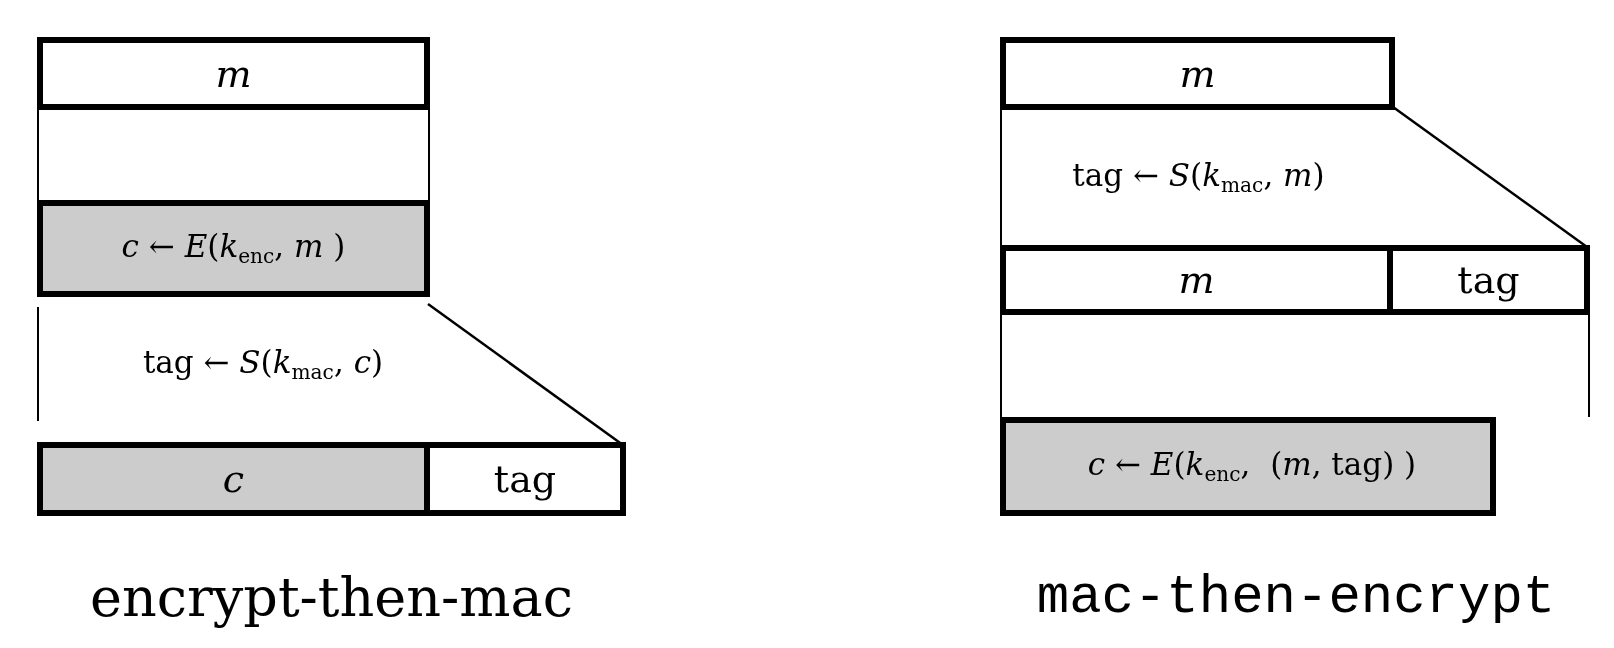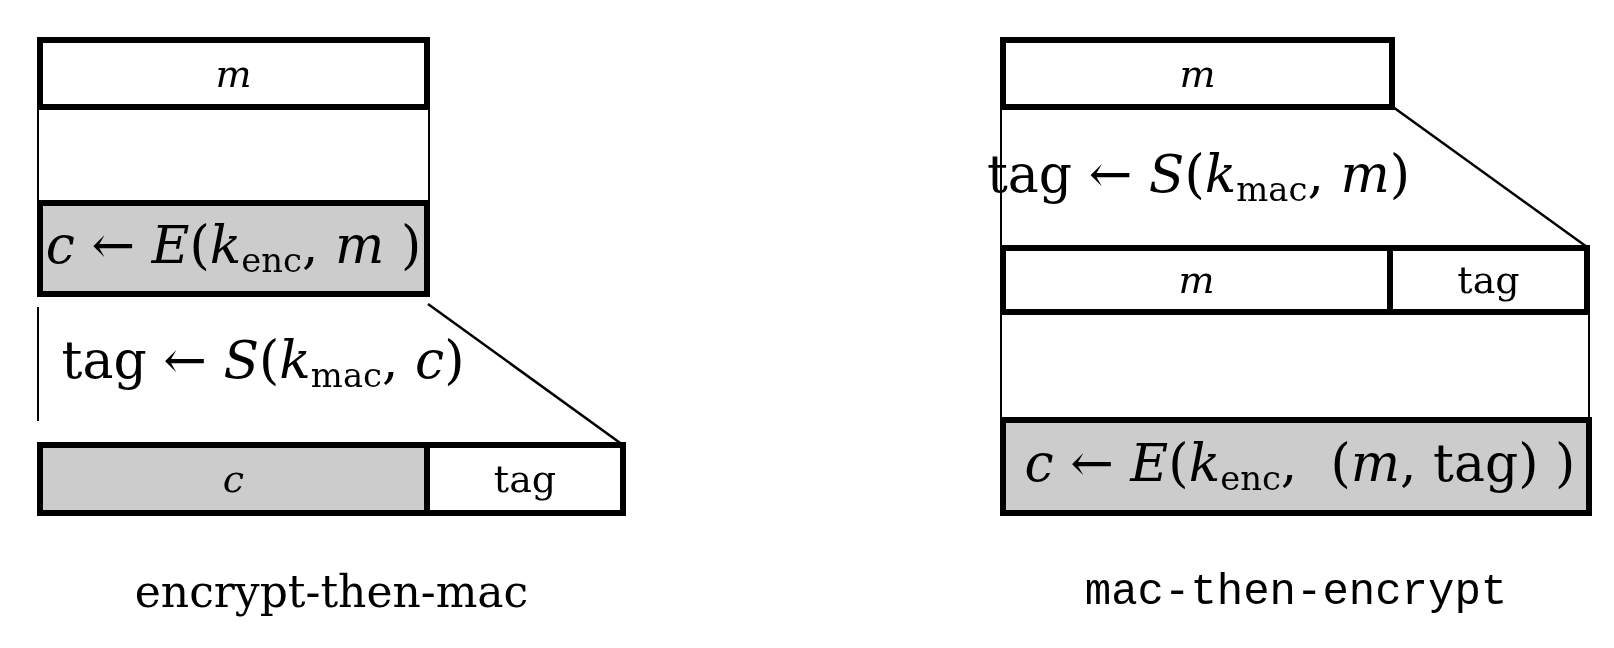--- a/index.html
+++ b/index.html
@@ -32,42 +32,42 @@
     display: flex;
     align-items: center;
     justify-content: center;
   }
   .label {
     font-size: 38px;
     line-height: 1;
   }
   .math-it { font-style: italic; }
   .formula {
-    font-size: 52px;
+    font-size: 31px;
     line-height: 1;
     white-space: pre;
   }
   .formula span { white-space: pre; }
   .seg-it { font-style: italic; }
   .seg-rm { font-style: normal; }
   .seg-sub {
     font-style: normal;
     font-size: 0.65em;
     vertical-align: -0.28em;
   }
   .row { display: flex; padding: 0; }
   .cell {
     display: flex;
     align-items: center;
     justify-content: center;
     height: 100%;
     box-sizing: border-box;
   }
   .caption {
-    font-size: 44px;
+    font-size: 54px;
     text-align: center;
     line-height: 1.1;
   }
   svg.overlay {
     position: absolute;
     left: 0; top: 0;
     width: 1614px; height: 648px;
     pointer-events: none;
   }
 </style>
@@ -123,20 +123,20 @@
       <div class="cell" style="width:387px; border-right:6px solid #000;">
         <span class="label math-it">m</span>
       </div>
       <div class="cell" style="flex:1;">
         <span class="label">tag</span>
       </div>
     </div>
 
     <div class="abs thin-lr" style="left:1000px; top:315px; width:590px; height:102px;"></div>
 
-    <div class="abs box gray" style="left:1000px; top:417px; width:592px; height:99px;padding-left:8px;">
+    <div class="abs box gray" style="left:1000px; top:417px; width:496px; height:99px;padding-left:8px;">
       <span class="formula"><span class="seg-it">c</span><span class="seg-rm"> ← </span><span class="seg-it">E</span><span class="seg-rm">(</span><span class="seg-it">k</span><span class="seg-sub">enc</span><span class="seg-rm">,  (</span><span class="seg-it">m</span><span class="seg-rm">, </span><span class="seg-rm">tag</span><span class="seg-rm">) )</span></span>
     </div>
 
     <div class="abs caption" style="left:1000px; top:568px; width:592px;font-family:Liberation Mono, monospace;">mac-then-encrypt</div>
   </section>
 
 </div>
 
 </body></html>

